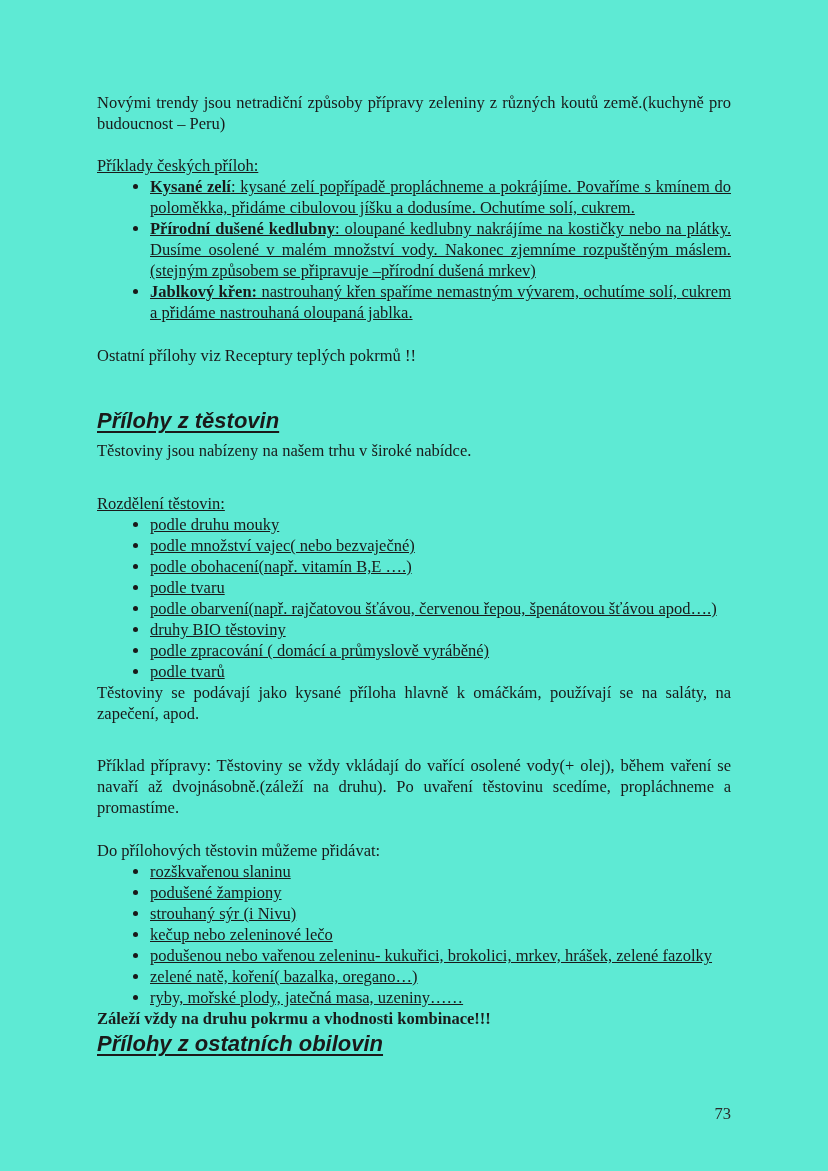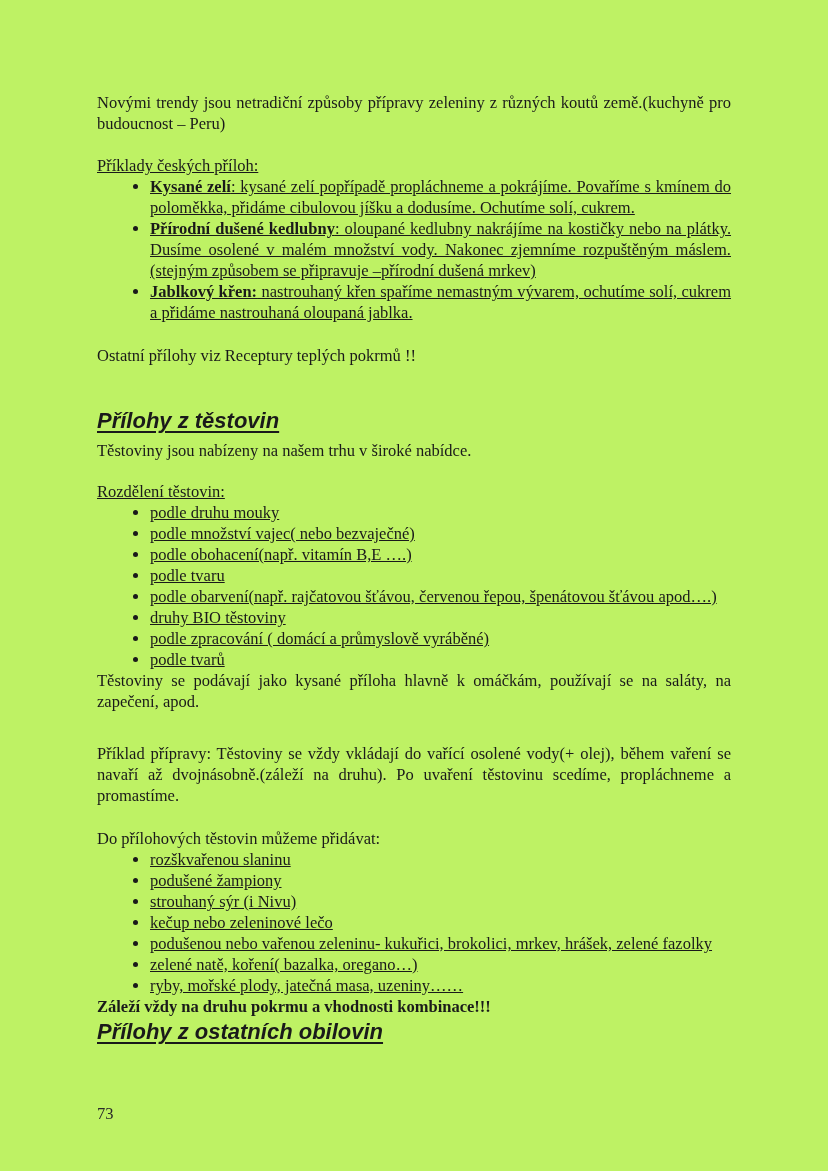--- a/index.html
+++ b/index.html
@@ -4,21 +4,21 @@
 <style>
   html, body {
     margin: 0;
     padding: 0;
     background: #ffffff;
   }
   .page {
     position: relative;
     width: 828px;
     height: 1171px;
-    background: #bef264;
+    background: #5eead4;
     font-family: "Liberation Serif", serif;
     font-size: 16.5px;
     line-height: 21px;
     color: #1a1a1a;
     overflow: hidden;
   }
   .content {
     position: absolute;
     left: 97px;
     right: 97px;
@@ -52,31 +52,31 @@
     margin: 0;
     padding-left: 53px;
     list-style: disc outside;
     text-decoration: underline;
   }
   li {
     text-align: justify;
     padding-left: 0;
   }
 
-  .division-heading { margin-top: 20px; }
+  .division-heading { margin-top: 32px; }
   .preparation { margin-top: 31px; }
   .additions-heading { margin-top: 22px; }
   .warning { font-weight: bold; }
 
   .page-number {
     position: absolute;
     top: 1103px;
     left: 97px;
     right: 97px;
-    text-align: left;
+    text-align: right;
     font-family: "Liberation Serif", serif;
     font-size: 16.5px;
     color: #2a2a2a;
   }
 </style>
 </head>
 <body>
 
 <div class="page">
   <div class="content">

